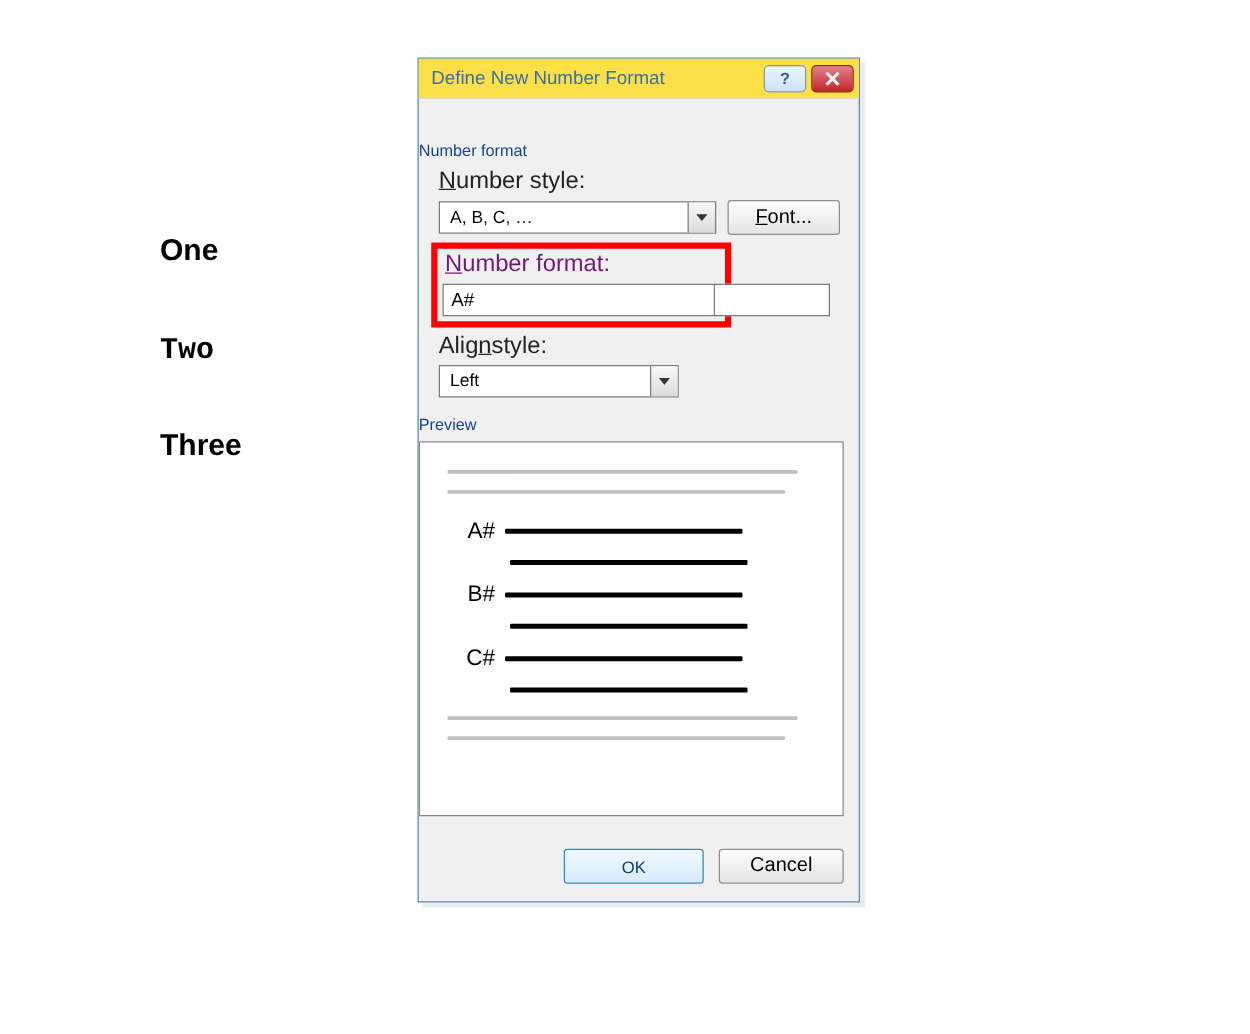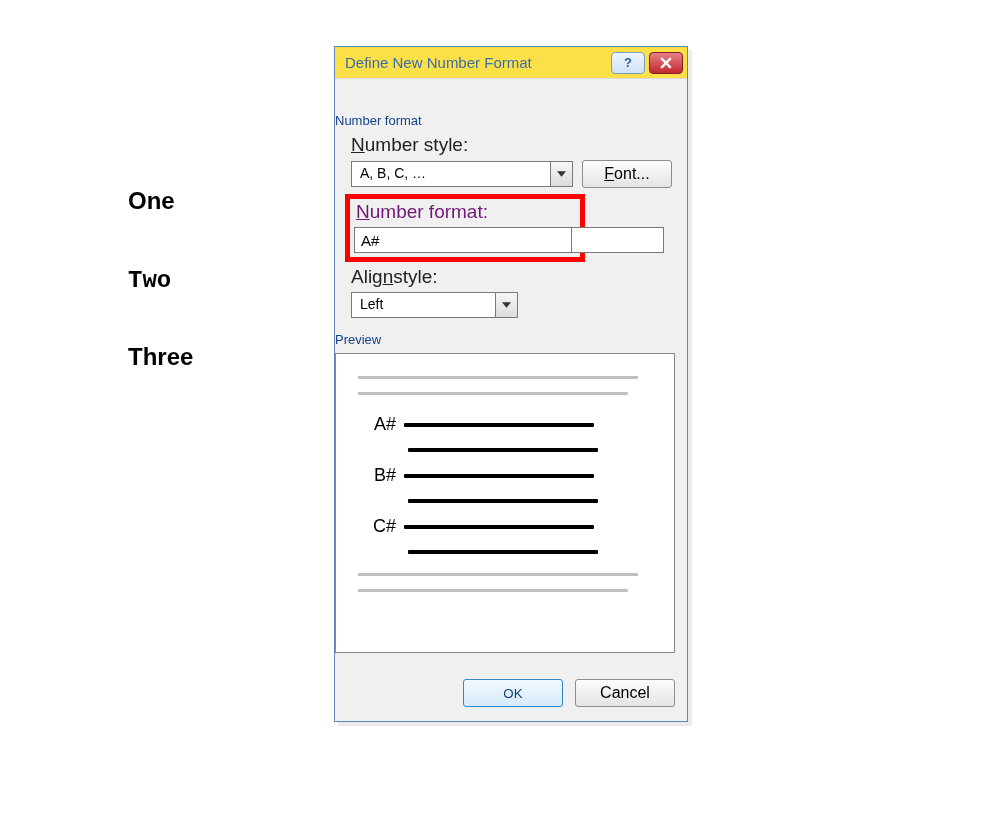--- a/index.html
+++ b/index.html
@@ -166,21 +166,21 @@
       position: absolute;
       left: 218px;
       top: 0;
       width: 92px;
       height: 26px;
       border: 1px solid #7a7a7a;
       border-left: none;
       background: #fff;
     }
 
-    .align-combo { width: 167px; }
+    .align-combo { width: 192px; }
 
     .preview-section { margin-top: 14px; }
     .preview-box {
       margin-top: 6px;
       border: 1px solid #888;
       background: #fff;
       padding: 22px 22px;
       height: 300px;
       position: relative;
     }
@@ -198,21 +198,21 @@
     .bot-grey-1 { width: 280px; margin-left: 0; margin-top: 6px;}
     .bot-grey-2 { width: 270px; margin-left: 0; }
 
     .footer {
       display: flex;
       justify-content: flex-end;
       gap: 12px;
       padding: 14px 12px 14px 12px;
     }
     .ok-btn {
-      width: 100px;
+      width: 112px;
       height: 28px;
       border: 1px solid #2f88c7;
       border-radius: 3px;
       background: linear-gradient(#f2f8fe, #d6ebfb);
       color: #0a3e6f;
     }
     .cancel-btn { width: 100px; }
   </style>
 </head>
 <body>

